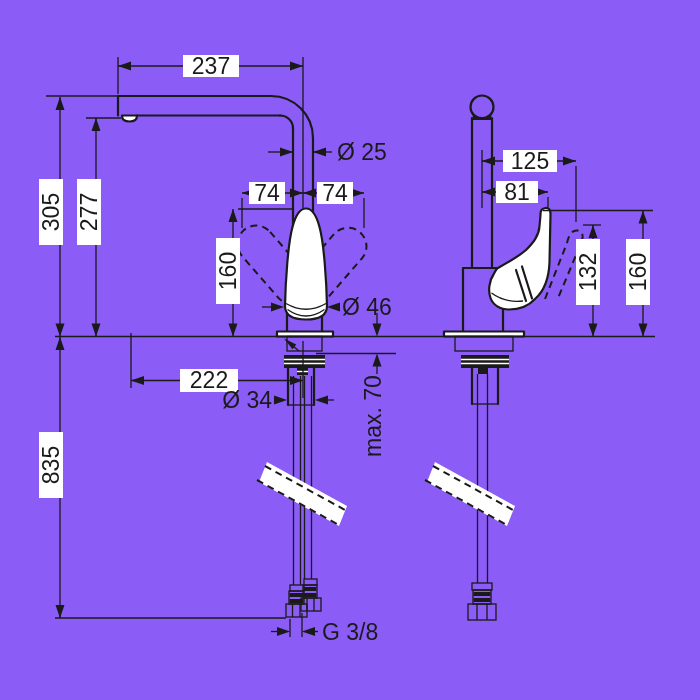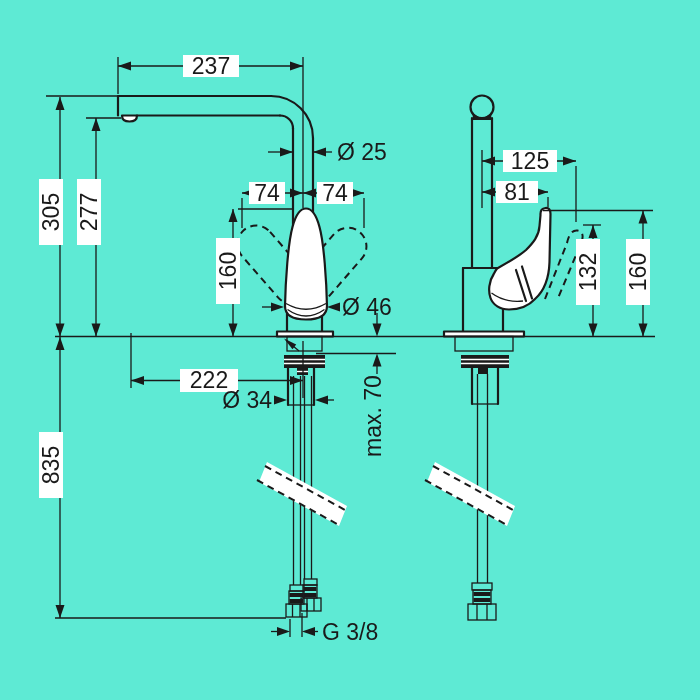--- a/index.html
+++ b/index.html
@@ -1,16 +1,16 @@
 <!DOCTYPE html>
 <html><head>
 <meta charset="utf-8">
 <style>
   html,body{margin:0;padding:0;background:#ffffff;}
-  .stage{width:700px;height:700px;background:#5eead4;position:relative;font-family:"Liberation Sans",sans-serif;}
+  .stage{width:700px;height:700px;background:#8b5cf6;position:relative;font-family:"Liberation Sans",sans-serif;}
   svg{display:block;}
   .obj{stroke:#1a1a1a;stroke-width:2.2;fill:none;stroke-linecap:round;stroke-linejoin:round;}
   .objfill{stroke:#1a1a1a;stroke-width:2.2;fill:#ffffff;stroke-linejoin:round;}
   .thin{stroke:#1a1a1a;stroke-width:1.3;fill:none;}
   .dim{stroke:#1a1a1a;stroke-width:1.3;fill:none;}
   .arrow{fill:#1a1a1a;stroke:none;}
   .dash{stroke:#1a1a1a;stroke-width:2;fill:none;stroke-dasharray:7 5;}
   .blackfill{fill:#1a1a1a;stroke:none;}
   .whiteline{stroke:#ffffff;stroke-width:1.4;fill:none;}
   .mask{fill:#ffffff;stroke:none;}

